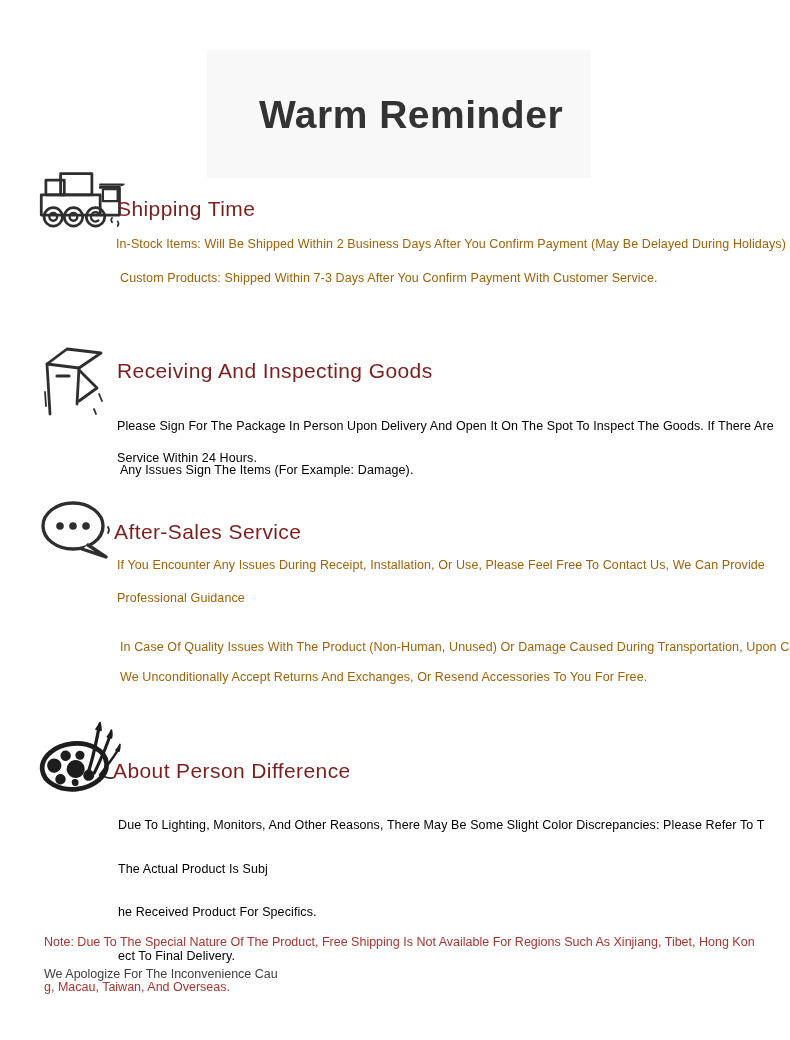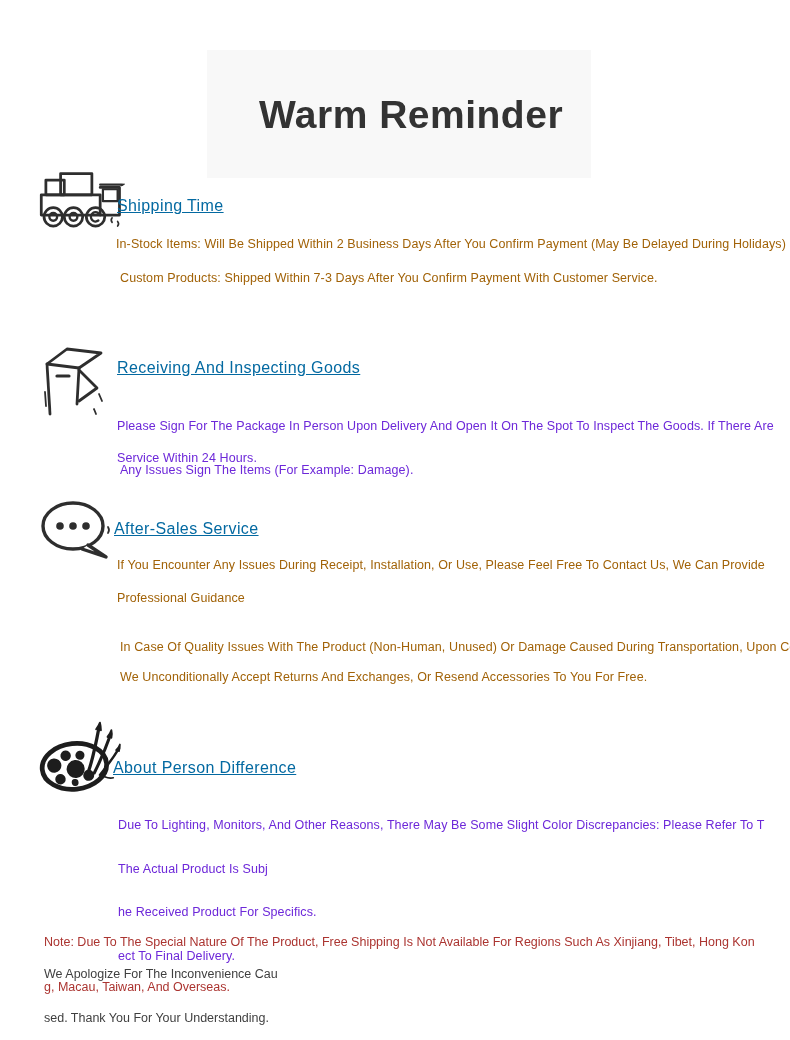--- a/index.html
+++ b/index.html
@@ -17,30 +17,29 @@
   }
   .page-title {
     position: absolute; top: 93px; left: 0; width: 822px;
     text-align: center;
     font-size: 39px; font-weight: bold; color: #333333;
     letter-spacing: 0.5px; white-space: nowrap;
   }
   .icon { position: absolute; }
   .sec-heading {
     position: absolute;
-    font-size: 16px; color: #0369a1; letter-spacing: 0.4px;
+    font-size: 21px; color: #7f1d1d; letter-spacing: 0.4px;
     white-space: nowrap;
-    text-decoration: underline;
   }
   .body-line {
     position: absolute;
     font-size: 12.5px; color: #a16207;
     white-space: pre; letter-spacing: 0.1px;
   }
-  .para { position: absolute; font-size: 12.5px; color: #6d28d9; white-space: pre; letter-spacing: 0.1px; }
+  .para { position: absolute; font-size: 12.5px; color: #000000; white-space: pre; letter-spacing: 0.1px; }
   .para div { line-height: 15.5px; }
   .note-red {
     position: absolute; left: 44px; top: 905px;
     font-size: 12.5px; color: #ab3430; white-space: pre; line-height: 15px;
   }
   .note-dark {
     position: absolute; left: 44px; top: 938px;
     font-size: 12.5px; color: #3f3f3f; white-space: pre; line-height: 14.5px;
   }
   svg { display: block; }
@@ -139,14 +138,13 @@
   <div>he Received Product For Specifics.</div>
   <div>ect To Final Delivery.</div>
 </div>
 
 <div class="note-red">
   <div>Note: Due To The Special Nature Of The Product, Free Shipping Is Not Available For Regions Such As Xinjiang, Tibet, Hong Kon</div>
   <div>g, Macau, Taiwan, And Overseas.</div>
 </div>
 <div class="note-dark">
   <div>We Apologize For The Inconvenience Cau</div>
-  <div>sed. Thank You For Your Understanding.</div>
 </div>
 
 </body></html>

